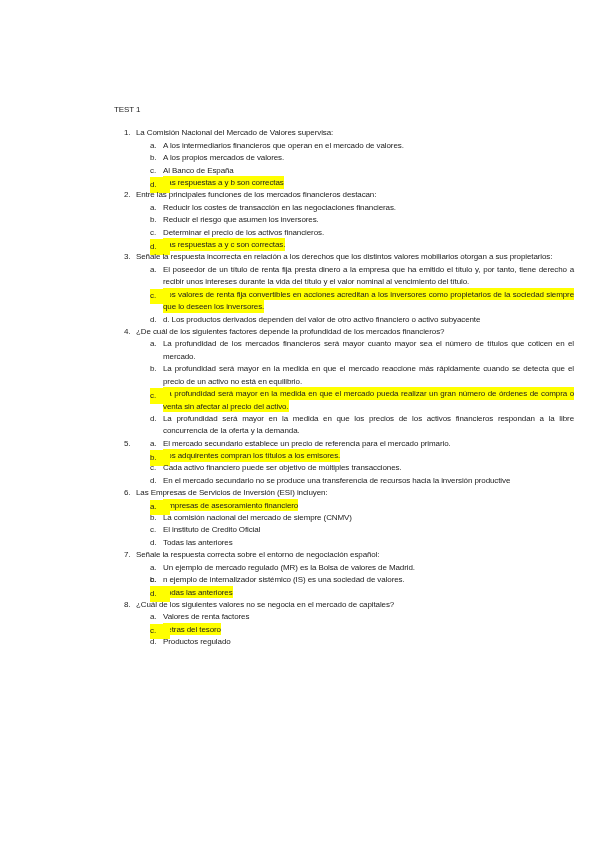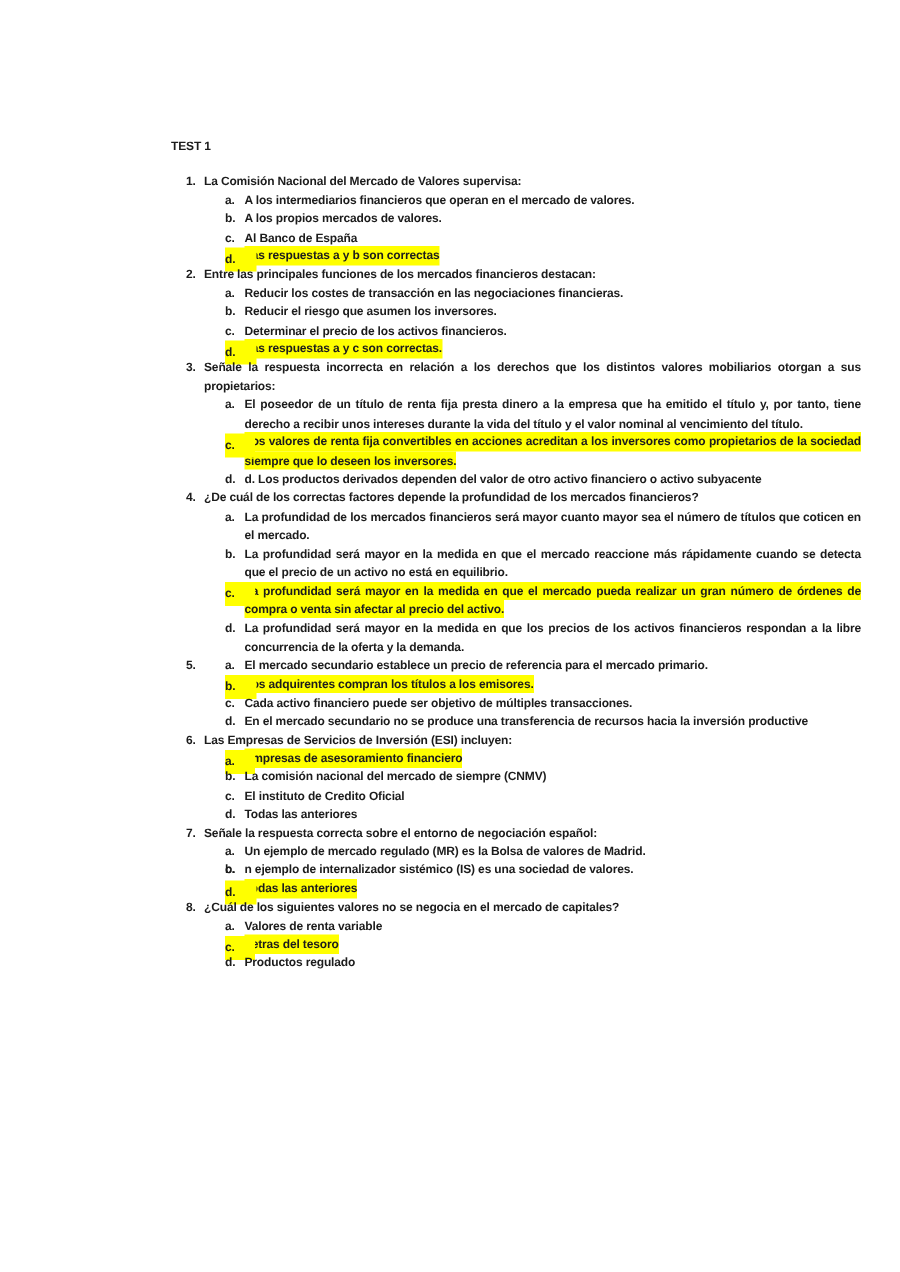--- a/index.html
+++ b/index.html
@@ -1,22 +1,22 @@
 <!DOCTYPE html>
 <html style="--hl: #ffff00;"><head>
 <meta charset="utf-8">
 <style>
   html,body{margin:0;padding:0;}
   body{
     width:600px;height:848px;background:#ffffff;position:relative;overflow:hidden;
     font-family:"Liberation Sans","DejaVu Sans",sans-serif;
   }
   #doc{
-    position:absolute;left:114px;top:92px;width:460px;
-    font-size:8px;font-weight:bold;color:#1c1c1c;
+    position:absolute;left:114px;top:104px;width:460px;
+    font-size:8px;font-weight:normal;color:#1c1c1c;
     line-height:12.4px;letter-spacing:-0.1px;
   }
   .doc-title{margin-bottom:11px;}
   .q{position:relative;padding-left:22px;text-align:justify;}
   .q-num{position:absolute;left:10px;top:0;}
   .opt{position:relative;padding-left:49px;text-align:justify;}
   .opt-letter{position:absolute;left:36px;top:0;}
   .hl .opt-letter{background:var(--hl);padding-right:14px;padding-top:1.7px;padding-bottom:1.7px;}
   .hl .txt{background:var(--hl);padding-top:1.7px;padding-bottom:1.7px;
     -webkit-box-decoration-break:clone;box-decoration-break:clone;}
@@ -106,21 +106,21 @@
   <div class="opt">
     <span class="opt-letter">d.</span>
     <span class="opt-text"><span class="txt">d. Los productos derivados dependen del valor de otro activo financiero o activo subyacente</span></span>
   </div>
 </div>
   </div>
 
   <div class="qblock">
     <div class="q">
       <span class="q-num">4.</span>
-      <span class="q-text">¿De cuál de los correctas factores depende la profundidad de los mercados financieros?</span>
+      <span class="q-text">¿De cuál de los siguientes factores depende la profundidad de los mercados financieros?</span>
     </div>
     <div class="opts">
   <div class="opt">
     <span class="opt-letter">a.</span>
     <span class="opt-text"><span class="txt">La profundidad de los mercados financieros será mayor cuanto mayor sea el número de títulos que coticen en el mercado.</span></span>
   </div>
 
   <div class="opt">
     <span class="opt-letter">b.</span>
     <span class="opt-text"><span class="txt">La profundidad será mayor en la medida en que el mercado reaccione más rápidamente cuando se detecta que el precio de un activo no está en equilibrio.</span></span>
@@ -221,21 +221,21 @@
   </div>
 
   <div class="qblock">
     <div class="q">
       <span class="q-num">8.</span>
       <span class="q-text">¿Cuál de los siguientes valores no se negocia en el mercado de capitales?</span>
     </div>
     <div class="opts">
   <div class="opt">
     <span class="opt-letter">a.</span>
-    <span class="opt-text"><span class="txt">Valores de renta variable</span></span>
+    <span class="opt-text"><span class="txt">Valores de renta factores</span></span>
   </div>
 
   <div class="opt">
     <span class="opt-letter">b.</span>
   </div>
 
   <div class="opt hl">
     <span class="opt-letter">c.</span>
     <span class="opt-text"><span class="txt">Letras del tesoro</span></span>
   </div>

